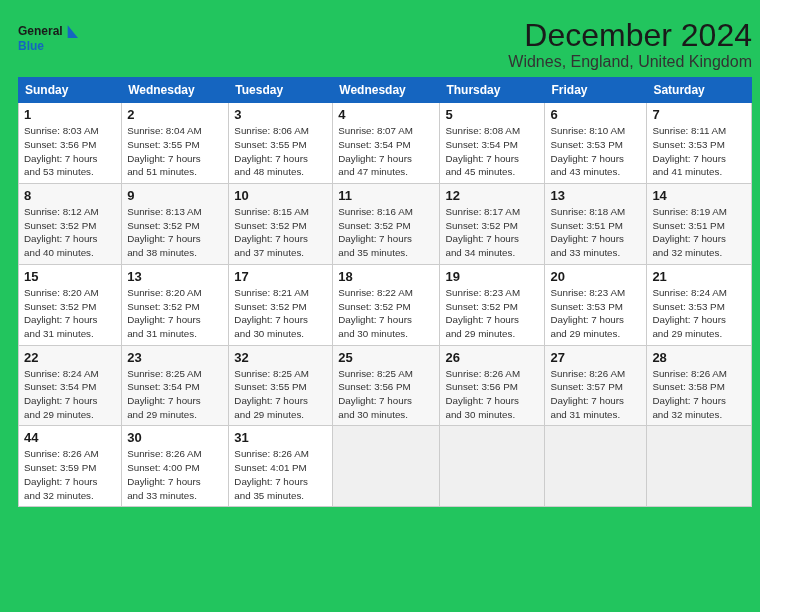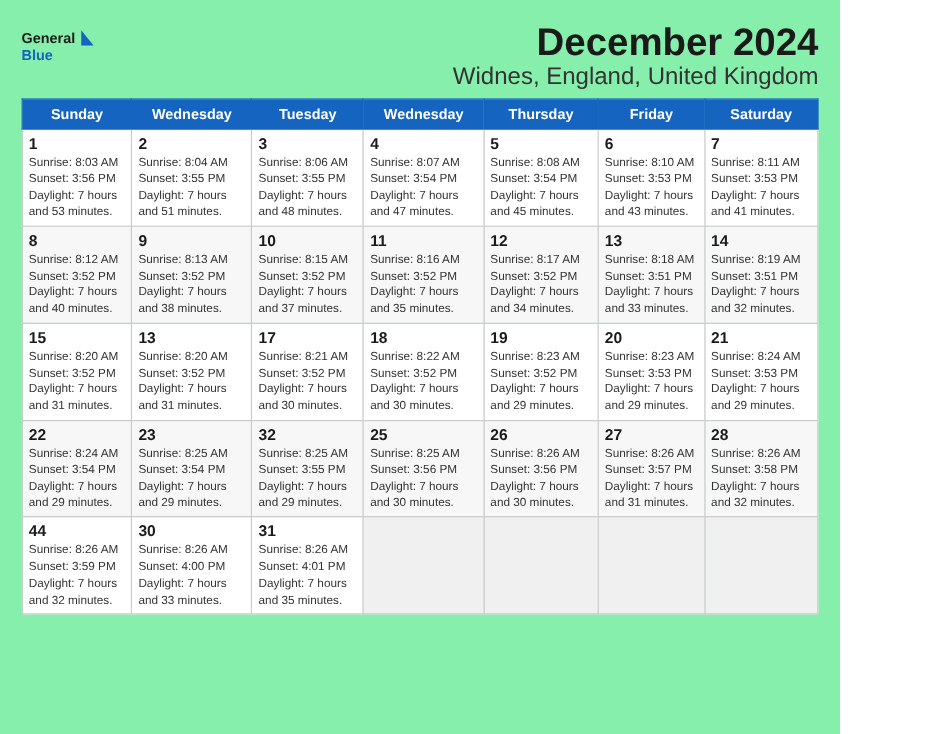--- a/index.html
+++ b/index.html
@@ -4,58 +4,58 @@
   <style>
     * { margin: 0; padding: 0; box-sizing: border-box; }
     body {
       font-family: Arial, sans-serif;
       background: #fff;
       width: 792px;
       height: 612px;
       overflow: hidden;
     }
     .page {
-      width: 700px;
+      width: 760px;
       min-height: 612px;
-      padding: 18px 18px 10px 18px;
-      background: #86efac;
+      padding: 18px 8px 10px 18px;
+      background: #22c55e;
     }
     .header-row {
       display: flex;
       justify-content: space-between;
       align-items: flex-start;
       margin-bottom: 6px;
     }
     .logo {
       display: flex;
       align-items: center;
       gap: 4px;
     }
     .title-block {
       text-align: right;
     }
     .month-title {
       font-size: 32px;
-      font-weight: bold;
+      font-weight: normal;
       color: #1a1a1a;
       line-height: 1.1;
     }
     .location-title {
-      font-size: 20px;
+      font-size: 16px;
       color: #333;
     }
     .calendar-table {
       width: 100%;
       border-collapse: collapse;
       font-size: 10.5px;
     }
     .calendar-table th {
       background: #1565c0;
       color: #fff;
-      text-align: center;
+      text-align: left;
       padding: 5px 6px;
       font-size: 12px;
       font-weight: bold;
       border: 1px solid #1565c0;
     }
     .calendar-table td {
       border: 1px solid #ccc;
       vertical-align: top;
       padding: 4px 5px;
       height: 80px;

